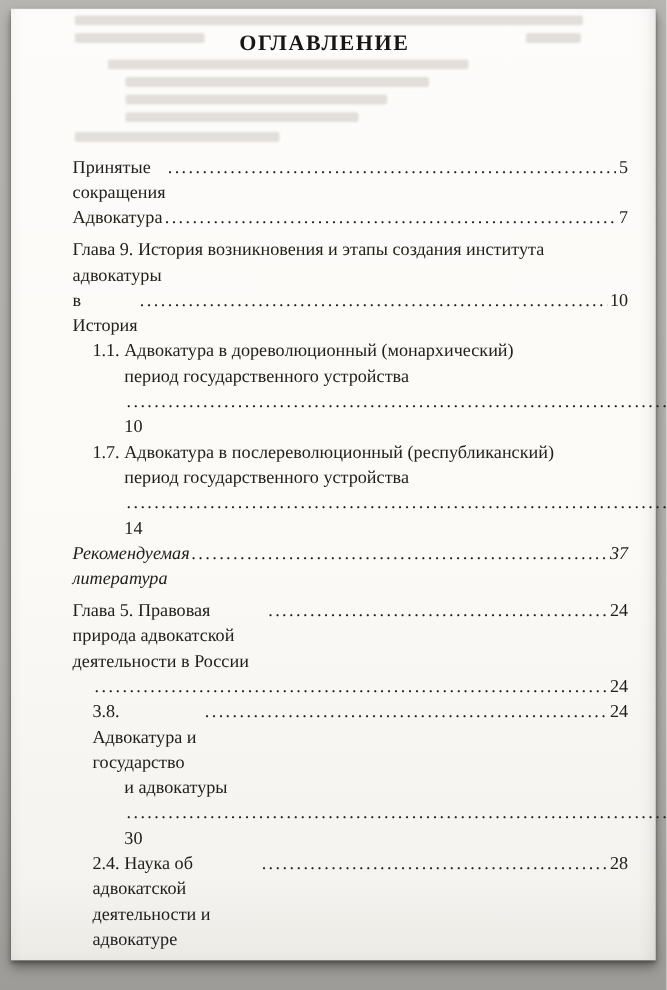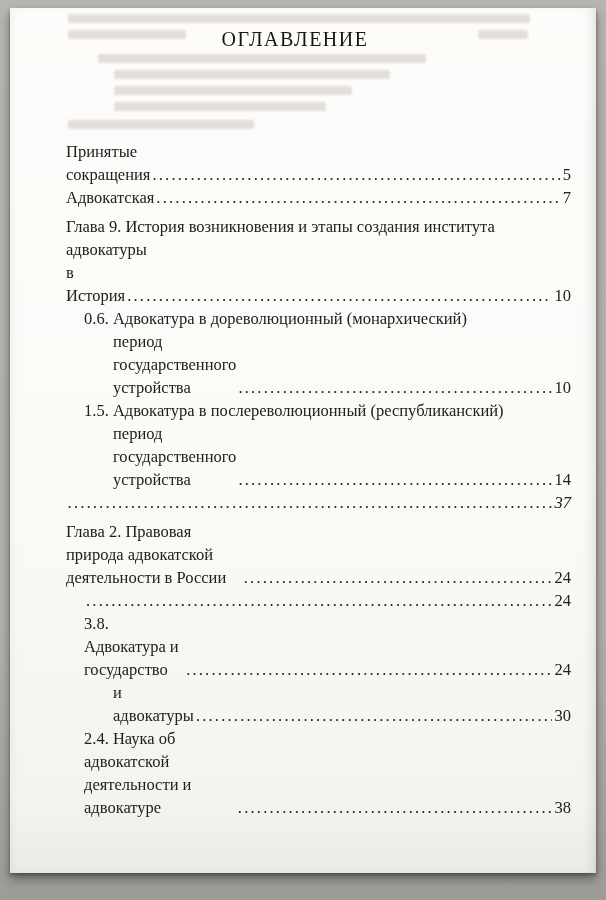--- a/index.html
+++ b/index.html
@@ -33,36 +33,36 @@
   .b4 { top: 46px;  left: 88px;  width: 328px; }
   .b5 { top: 62px;  left: 104px; width: 276px; }
   .b6 { top: 78px;  left: 104px; width: 238px; }
   .b7 { top: 94px;  left: 104px; width: 212px; }
   .b8 { top: 112px; left: 58px;  width: 186px; }
 
   .title {
     position: relative; z-index: 2;
     margin: 20px 16px 0 0;
     text-align: center;
-    font-size: 20px; font-weight: normal;
+    font-size: 20px; font-weight: bold;
     letter-spacing: 1.5px;
     color: #171614;
   }
   .toc {
     position: absolute; z-index: 2;
     top: 132px; left: 56px; right: 25px;
     font-size: 16.5px;
     color: #21201d;
   }
   .entry { margin: 0; }
   .entry.chapter { margin-top: 6px; }
   .entry.italic { font-style: italic; }
-  .line { display: flex; align-items: flex-end; line-height: 23px; }
+  .line { display: flex; align-items: flex-start; line-height: 23px; }
   .indent-1 { padding-left: 18px; }
-  .indent-2 { padding-left: 47px; }
+  .indent-2 { padding-left: 47px; flex-direction: column; }
   .txt { white-space: pre-wrap; }
   .leader {
     flex: 1 1 auto;
     overflow: hidden;
     white-space: nowrap;
     margin: 0 3px 0 2px;
   }
   .leader::after {
     content: "..........................................................................................................................";
     letter-spacing: 2.2px;
@@ -89,64 +89,65 @@
   <div class="toc">
       <div class="entry">
         <div class="line indent-0">
           <span class="txt">Принятые сокращения</span>
           <span class="leader"></span>
           <span class="pg">5</span>
         </div>
       </div>
       <div class="entry">
         <div class="line indent-0">
-          <span class="txt">Адвокатская</span>
+          <span class="txt">Адвокатура</span>
           <span class="leader"></span>
           <span class="pg">7</span>
         </div>
       </div>
       <div class="entry chapter">
         <div class="line indent-0">
           <span class="txt">Глава 9. История возникновения и этапы создания института адвокатуры</span>
         </div>
         <div class="line indent-0">
           <span class="txt">в История</span>
           <span class="leader"></span>
           <span class="pg">10</span>
         </div>
       </div>
       <div class="entry">
         <div class="line indent-1">
-          <span class="txt">0.6. Адвокатура в дореволюционный (монархический)</span>
+          <span class="txt">1.1. Адвокатура в дореволюционный (монархический)</span>
         </div>
         <div class="line indent-2">
           <span class="txt">период государственного устройства</span>
           <span class="leader"></span>
           <span class="pg">10</span>
         </div>
       </div>
       <div class="entry">
         <div class="line indent-1">
-          <span class="txt">1.5. Адвокатура в послереволюционный (республиканский)</span>
+          <span class="txt">1.7. Адвокатура в послереволюционный (республиканский)</span>
         </div>
         <div class="line indent-2">
           <span class="txt">период государственного устройства</span>
           <span class="leader"></span>
           <span class="pg">14</span>
         </div>
       </div>
       <div class="entry italic">
         <div class="line indent-0">
+          <span class="txt">Рекомендуемая литература</span>
           <span class="leader"></span>
           <span class="pg">37</span>
         </div>
       </div>
       <div class="entry chapter">
         <div class="line indent-0">
-          <span class="txt">Глава 2. Правовая природа адвокатской деятельности в России</span>
+          <span class="txt">Глава 5. Правовая природа адвокатской деятельности в России</span>
           <span class="leader"></span>
           <span class="pg">24</span>
         </div>
       </div>
       <div class="entry">
         <div class="line indent-1">
           <span class="leader"></span>
           <span class="pg">24</span>
         </div>
       </div>
@@ -161,17 +162,17 @@
         <div class="line indent-2">
           <span class="txt">и адвокатуры</span>
           <span class="leader"></span>
           <span class="pg">30</span>
         </div>
       </div>
       <div class="entry">
         <div class="line indent-1">
           <span class="txt">2.4. Наука об адвокатской деятельности и адвокатуре</span>
           <span class="leader"></span>
-          <span class="pg">38</span>
+          <span class="pg">28</span>
         </div>
       </div>
     </div>
 </div>
 
 </body></html>

